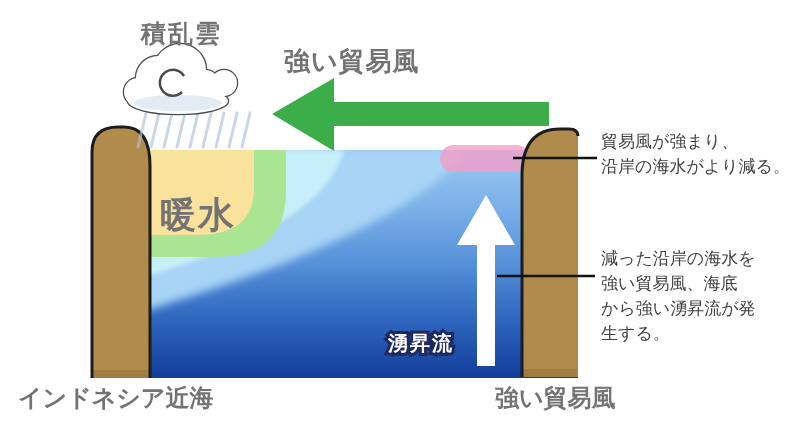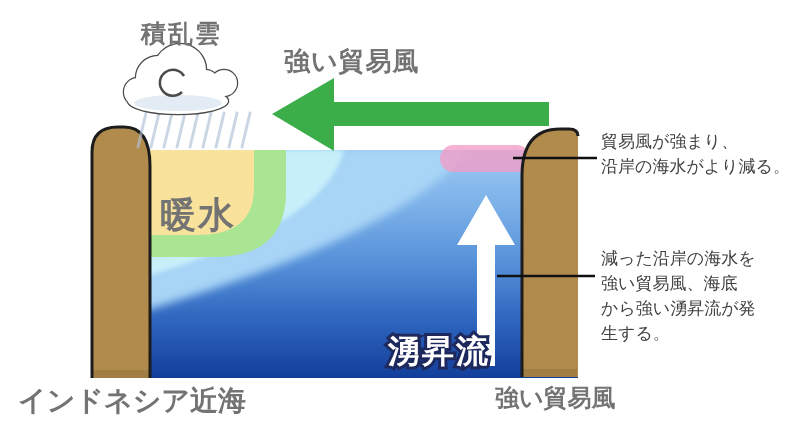--- a/index.html
+++ b/index.html
@@ -3,24 +3,24 @@
 <meta charset="utf-8">
 <style>
   html,body{margin:0;padding:0;background:#fff;}
   #stage{position:relative;width:800px;height:423px;background:#ffffff;overflow:hidden;
          font-family:"Liberation Sans","DejaVu Sans",sans-serif;}
   #art{position:absolute;left:0;top:0;}
   .lbl{position:absolute;color:#737373;font-weight:bold;white-space:nowrap;}
   .lbl-cloud{left:141px;top:17px;font-size:25px;letter-spacing:2px;}
   .lbl-wind{left:284px;top:44px;font-size:26px;letter-spacing:1px;}
   .lbl-warm{left:160px;top:191px;font-size:36px;letter-spacing:2px;}
-  .lbl-upwell{left:388px;top:330px;font-size:32px;letter-spacing:2px;color:#ffffff;
+  .lbl-upwell{left:388px;top:330px;font-size:20px;letter-spacing:2px;color:#ffffff;
       -webkit-text-stroke:6px #1e2a5e;paint-order:stroke fill;
       text-shadow:0 0 2px #1e2a5e;}
-  .lbl-indonesia{left:18px;top:382px;font-size:28px;}
+  .lbl-indonesia{left:18px;top:382px;font-size:24px;}
   .lbl-peru{left:495px;top:382px;font-size:24px;}
   .callout{position:absolute;left:601px;color:#404040;font-size:17px;line-height:25px;
            font-weight:normal;white-space:nowrap;}
   .callout-top{top:129px;}
   .callout-bottom{top:246px;font-family:Liberation Serif, serif;}
   .callout span{display:block;}
 </style>
 </head>
 <body>
 

